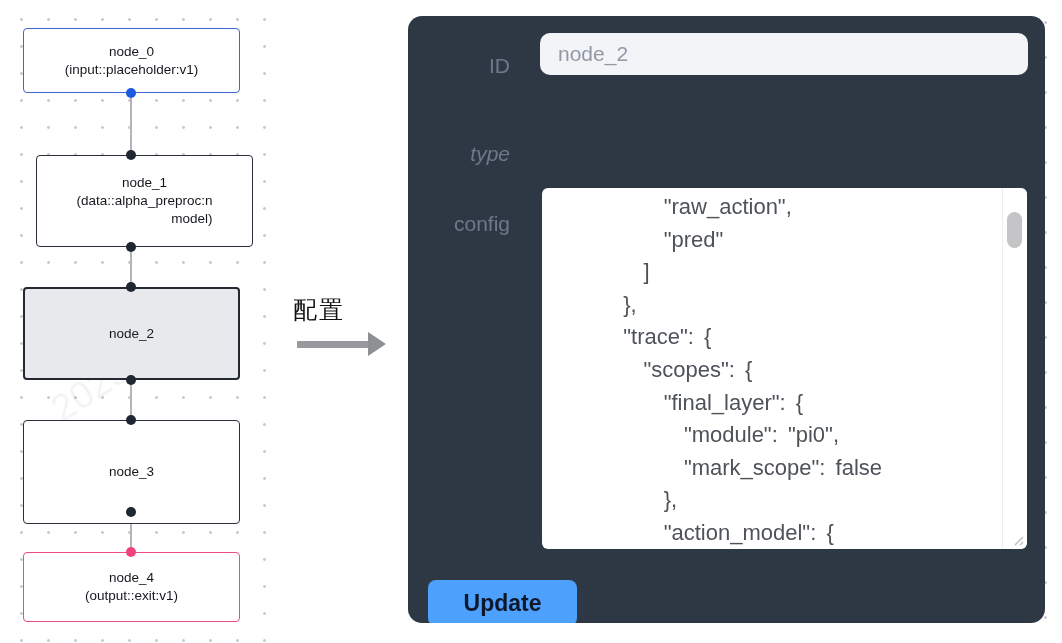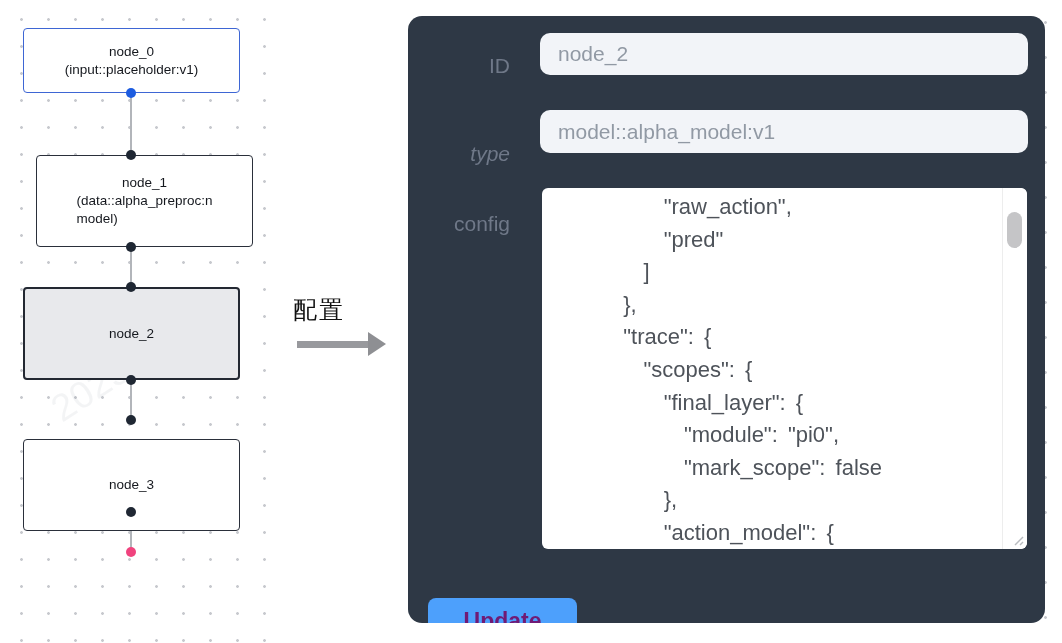--- a/index.html
+++ b/index.html
@@ -19,25 +19,25 @@
       transform:rotate(-33deg);white-space:nowrap;pointer-events:none;}
 
   
   .edge{position:absolute;left:130px;width:2px;background:#b2b5ba;}
   .e1{top:93px;height:62px;}  .e2{top:247px;height:40px;}
   .e3{top:380px;height:40px;} .e4{top:512px;height:40px;}
 
   
   .node{position:absolute;left:23px;width:217px;box-sizing:border-box;border-radius:4px;
     background:#fff;display:flex;flex-direction:column;justify-content:center;align-items:center;
-    text-align:left;font-size:13.5px;line-height:18px;color:#15181e;}
+    text-align:right;font-size:13.5px;line-height:18px;color:#15181e;}
   .n0{top:28px;height:65px;border:1.6px solid #3e66d4;}
   .n1{top:155px;height:92px;border:1.6px solid #2a2f3a;margin-left:13px;}
   .n2{top:287px;height:93px;border:2.5px solid #232832;background:#e8e9ec;}
-  .n3{top:439px;height:92px;border:1.6px solid #2a2f3a;}
+  .n3{top:420px;height:104px;border:1.6px solid #2a2f3a;}
   .n4{top:552px;height:70px;border:1.6px solid #ee4b86;}
   .node-type{white-space:pre-line;}
 
   
   .handle{position:absolute;left:126px;width:10px;height:10px;border-radius:50%;background:#1f2733;}
   .h0{top:88px;background:#1d5ce0;}
   .h1t{top:150px;} .h1b{top:242px;}
   .h2t{top:282px;} .h2b{top:375px;}
   .h3t{top:415px;} .h3b{top:507px;}
   .h4t{top:547px;background:#f0437e;}
@@ -61,22 +61,22 @@
   .editor{position:absolute;left:134px;top:172px;width:485px;height:361px;background:#ffffff;
     border-radius:6px;overflow:hidden;}
   .config-text{margin:0;padding:3px 26px 0 61px;font-family:"Liberation Sans",sans-serif;
     font-size:22px;line-height:32.6px;color:#4e535a;white-space:pre;word-spacing:4px;}
   .gutter{position:absolute;right:0;top:0;width:24px;height:100%;background:#ffffff;
     border-left:1px solid #ededed;border-radius:0 6px 6px 0;}
   .thumb{position:absolute;left:4px;top:24px;width:15px;height:36px;border-radius:8px;background:#c5c5c7;}
   .grip{position:absolute;right:2px;bottom:2px;width:14px;height:14px;z-index:2;}
 
   .update-btn{position:absolute;left:20px;top:564px;width:149px;height:46px;border:none;
-    border-radius:8px;background:#4da0fc;color:#701a75;font-family:"Liberation Sans",sans-serif;
-    font-size:23px;font-weight:600;text-align:center;line-height:44px;padding:0;cursor:pointer;margin-top:18px;}
+    border-radius:8px;background:#4da0fc;color:#0f172a;font-family:"Liberation Sans",sans-serif;
+    font-size:23px;font-weight:600;text-align:center;line-height:44px;padding:0;cursor:pointer;}
 </style>
 </head>
 <body>
 
 <div class="stage">
 
   <div class="dots-left"></div>
   <div class="dots-right"></div>
 
   <div class="wm" style="left:40px;top:340px;">2025/04/11</div>
@@ -95,41 +95,44 @@
     <div>node_1</div>
     <div class="node-type">(data::alpha_preproc:n
 model)</div>
   </div>
   <div class="node n2">
     <div>node_2</div>
   </div>
   <div class="node n3">
     <div>node_3</div>
   </div>
+  <div class="node n4">
+    <div>node_4</div>
+    <div class="node-type">(output::exit:v1)</div>
+  </div>
 
   <div class="handle h0"></div>
   <div class="handle h1t"></div>
   <div class="handle h1b"></div>
   <div class="handle h2t"></div>
   <div class="handle h2b"></div>
   <div class="handle h3t"></div>
   <div class="handle h3b"></div>
   <div class="handle h4t"></div>
 
   <div class="arrow-label">配置</div>
   <div class="arrow-bar"></div>
   <div class="arrow-head"></div>
 
   <div class="panel">
 
     <div class="flabel lbl-id">ID</div>
     <input class="field f-id" type="text" value="node_2" style="">
 
     <div class="flabel lbl-type">type</div>
-    <input class="field f-type" type="text" value="model::alpha_model:v1" style="">
 
     <div class="flabel lbl-config">config</div>
     <div class="editor">
       <pre class="config-text">      "raw_action",
       "pred"
     ]
   },
   "trace": {
     "scopes": {
       "final_layer": {

